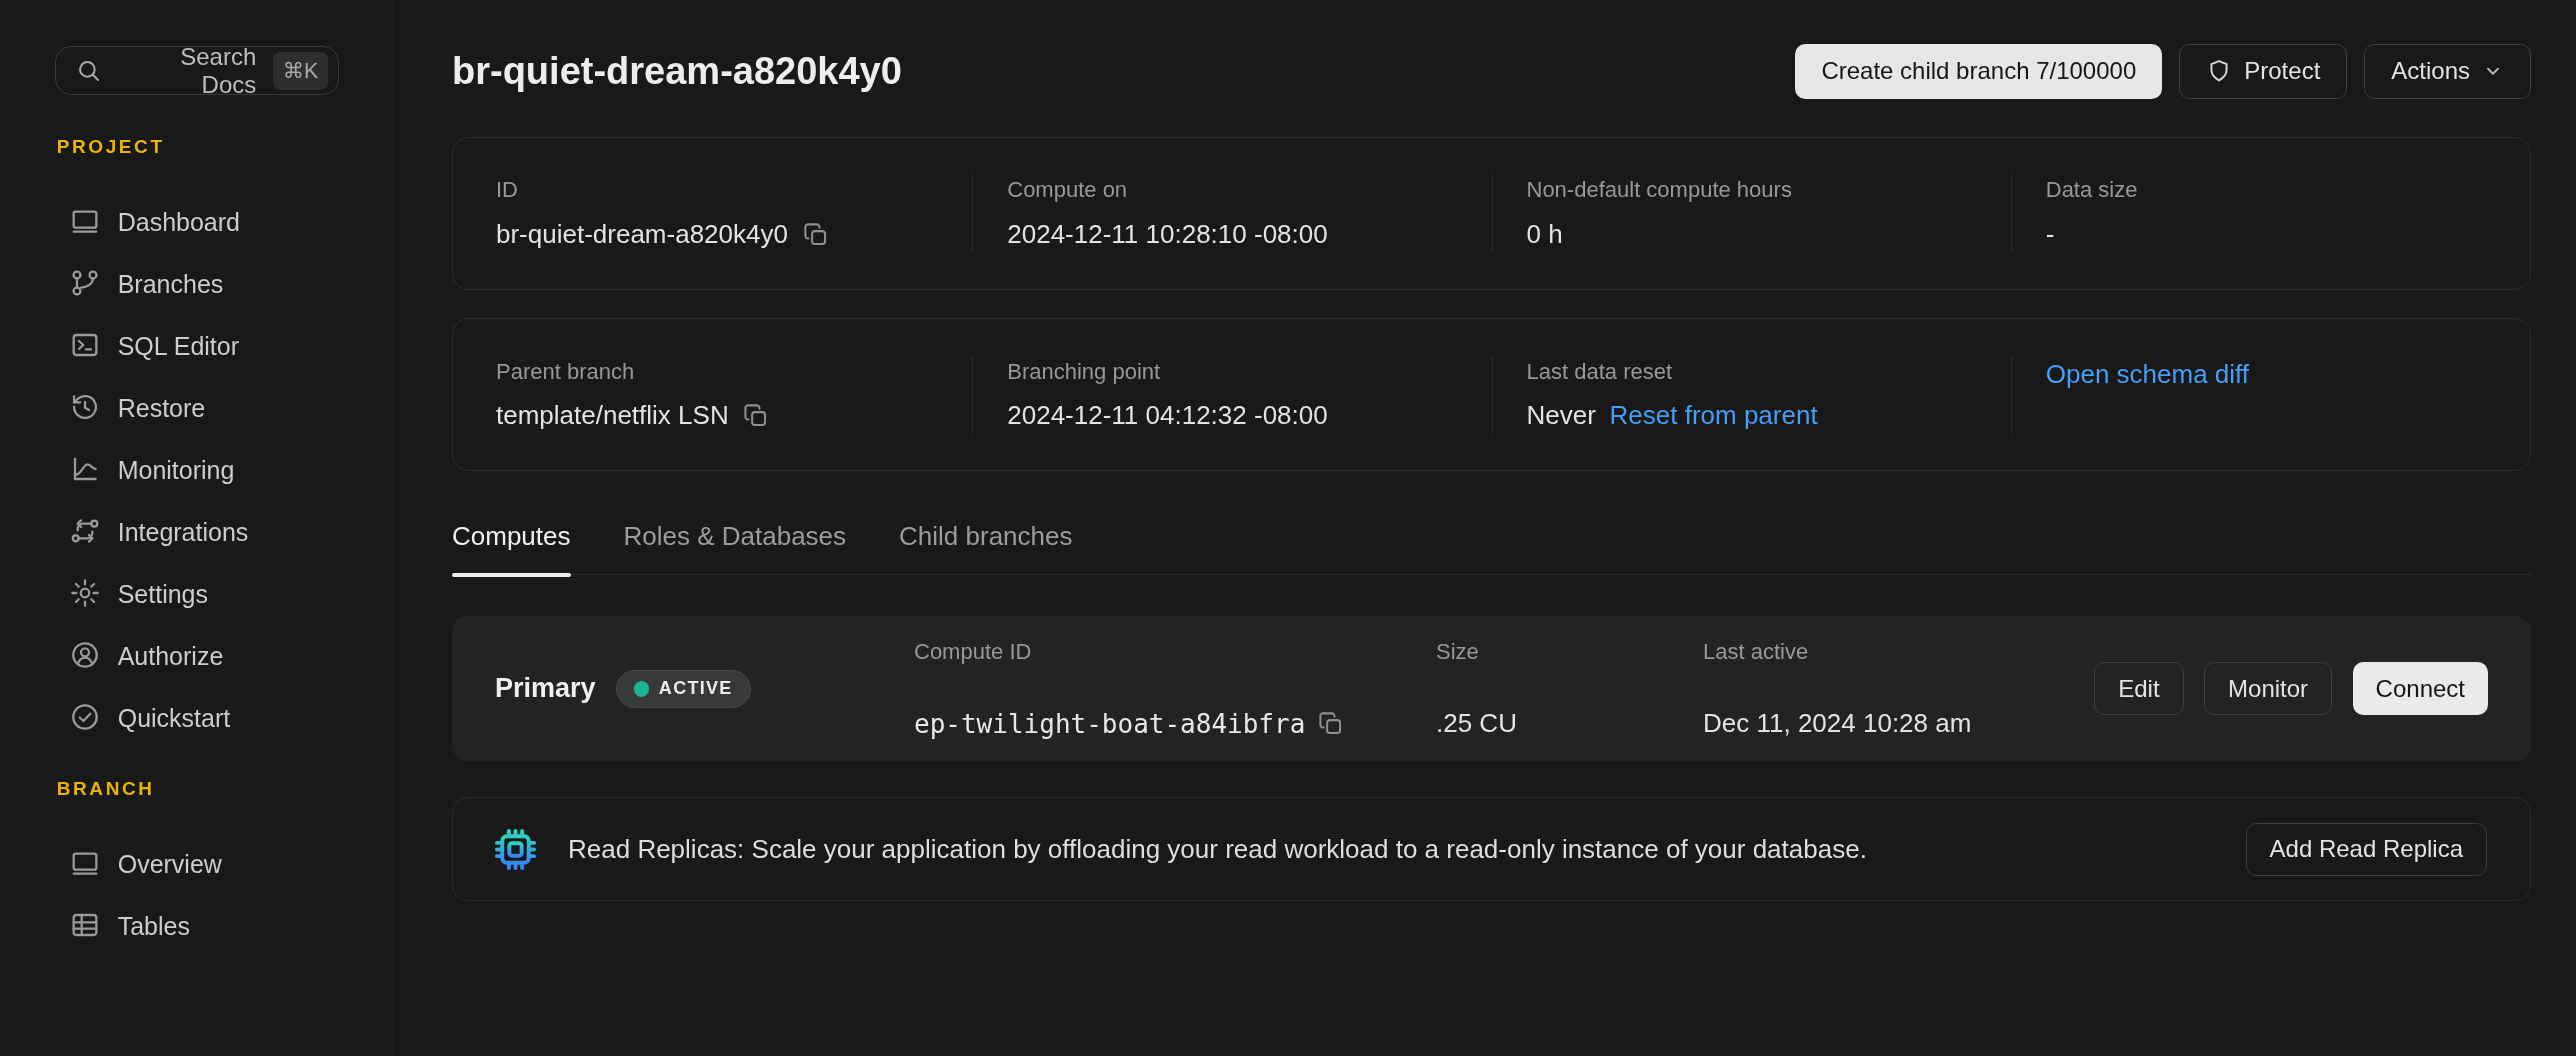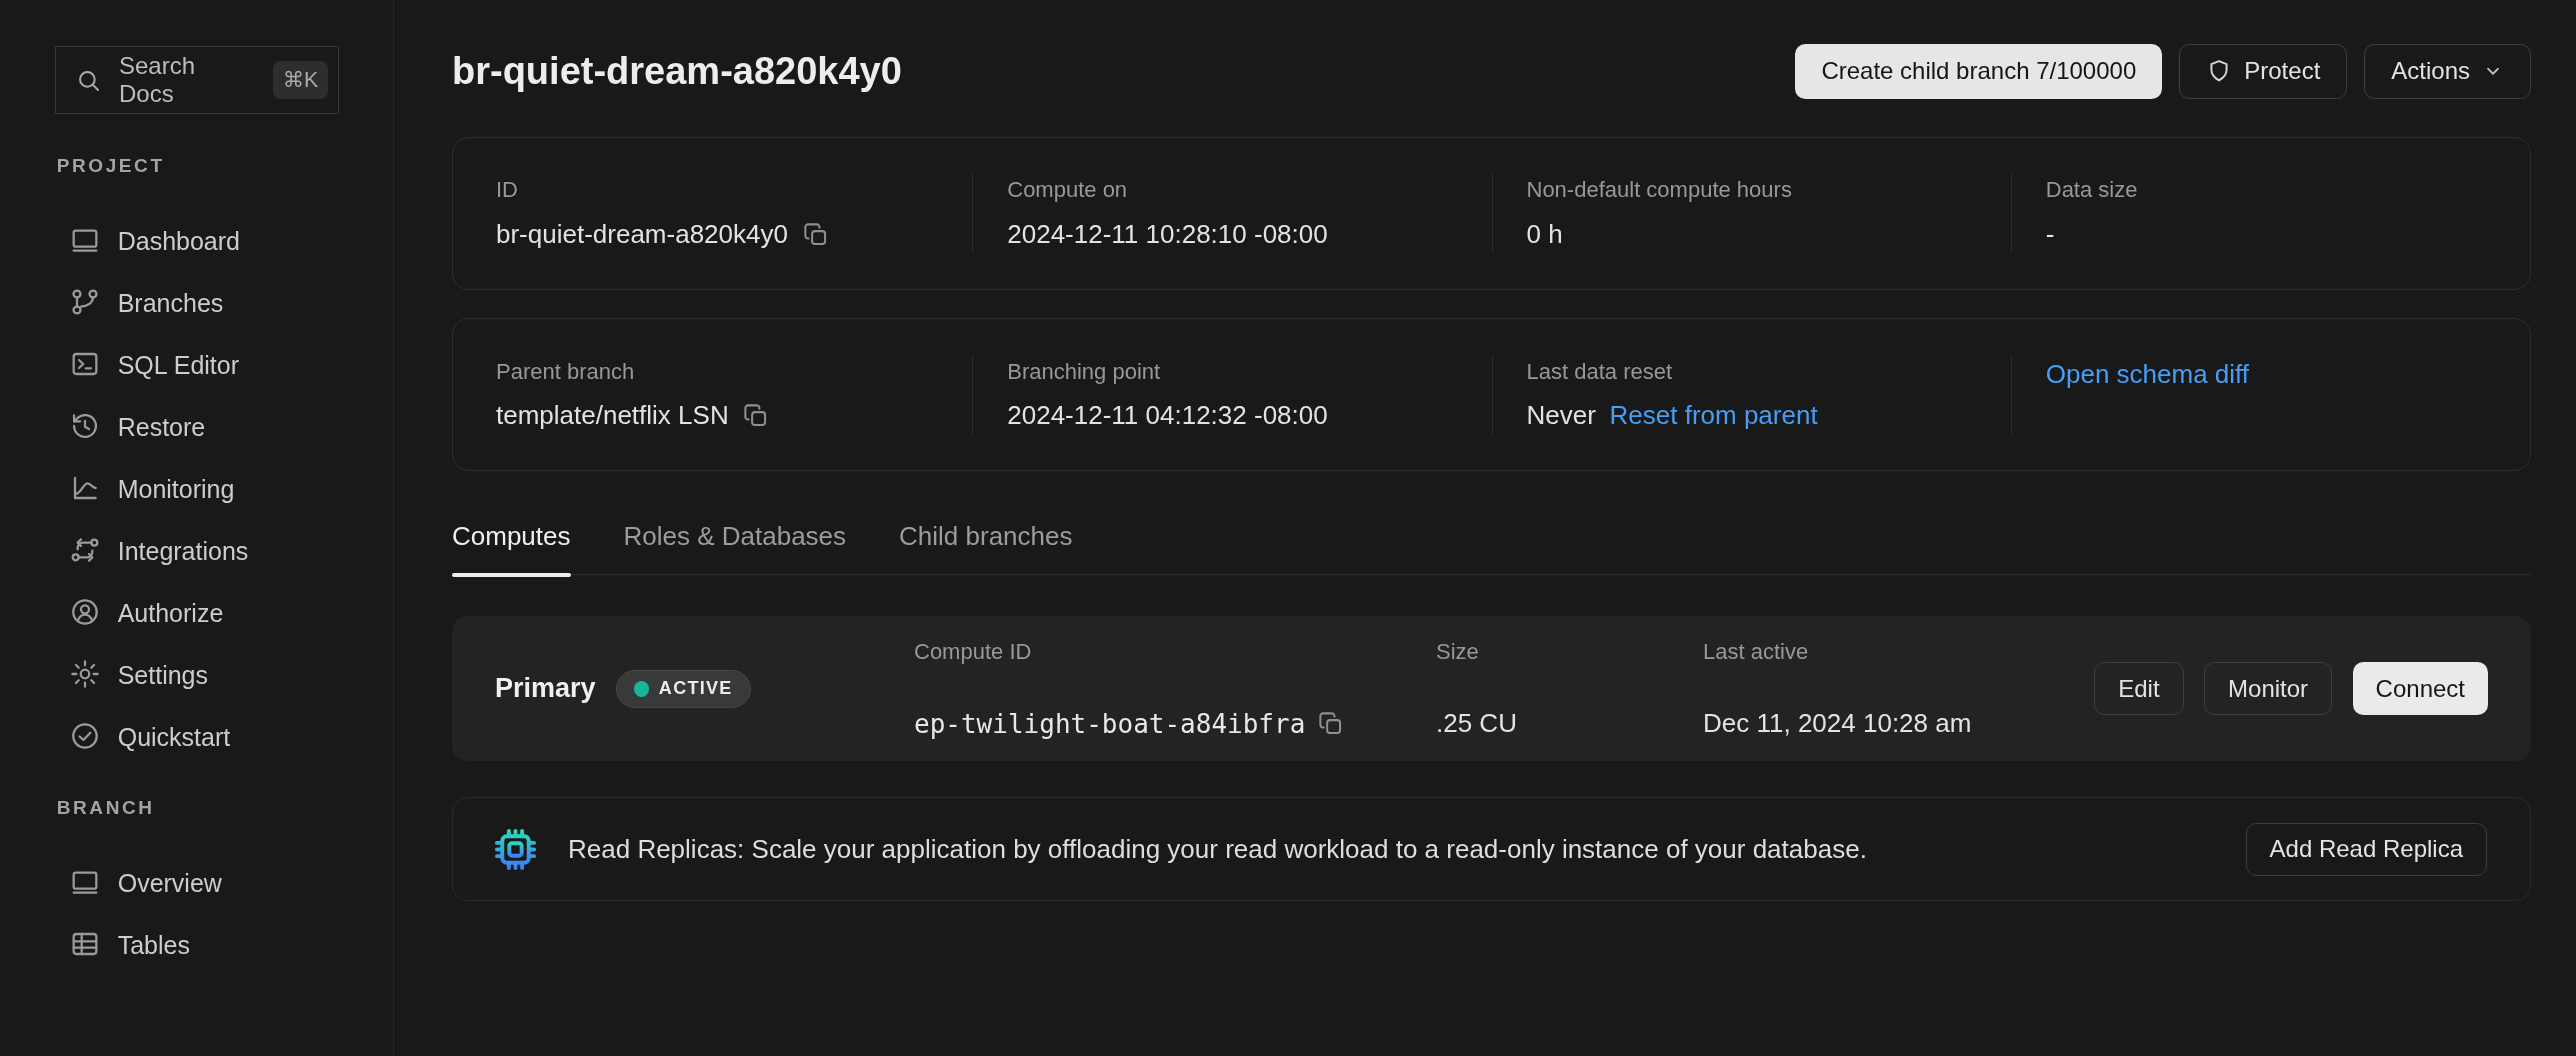--- a/index.html
+++ b/index.html
@@ -14,35 +14,35 @@
   }
   svg { display: block; }
 
   
   .sidebar {
     width: 394px; min-width: 394px; height: 100%;
     border-right: 1.7px solid #262626;
     padding: 46px 0 0 55px;
   }
   .search-box {
-    width: 284px; height: 68px;
-    border: 1.7px solid #3a3a3a; border-radius: 1px;
+    width: 284px; height: 49px;
+    border: 1.7px solid #3a3a3a; border-radius: 16px;
     display: flex; align-items: center; gap: 17px;
     padding: 0 10.3px 0 19px;
-    color: #bdbdbd; font-size: 24px; cursor: pointer;
+    color: #bdbdbd; font-size: 24px; cursor: pointer; text-align: right;
   }
   .search-box .search-label { flex: 1; }
   .kbd {
     background: #2e2e2e; border-radius: 7.7px;
     padding: 6px 9.4px; font-size: 21.4px; color: #a9a9a9;
   }
   .section-label {
     margin: 41px 0 17px 1.7px;
     font-size: 19px; font-weight: 700; letter-spacing: 2.6px;
-    color: #a3a3a3;
+    color: #eab308;
   }
   .section-label.second { margin-top: 45px; }
   .nav-item {
     display: flex; align-items: flex-end; gap: 17px;
     height: 62px; padding-left: 13.7px;
     color: #cdcdcd; font-size: 25px; cursor: pointer;
     border-radius: 8.6px;
   }
   .nav-item .nicon { width: 32px; height: 32px; color: #9a9a9a; flex: none; }
 
@@ -198,33 +198,33 @@
       <path d="M7.2 17.5h6.3a4 4 0 0 0 4-4v-1"></path>
         <path d="M16.8 6.5h-6.3a4 4 0 0 0-4 4v1"></path>
       <path d="M15 15l2.5 2.5L15 20"></path>
         <path d="M9 9L6.5 6.5 9 4"></path>
     </svg>
     <span>Integrations</span>
   </div>
 
   <div class="nav-item">
     <svg class="nicon" viewBox="0 0 24 24" fill="none" stroke="currentColor" stroke-width="1.7" stroke-linecap="round" stroke-linejoin="round">
+      <circle cx="12" cy="12" r="3.2"></circle>
+      <path d="M12 2.5v3M12 18.5v3M2.5 12h3M18.5 12h3M5.2 5.2l2.1 2.1M16.7 16.7l2.1 2.1M18.8 5.2l-2.1 2.1M7.3 16.7l-2.1 2.1"></path>
+    </svg>
+    <span>Settings</span>
+  </div>
+
+  <div class="nav-item">
+    <svg class="nicon" viewBox="0 0 24 24" fill="none" stroke="currentColor" stroke-width="1.7" stroke-linecap="round" stroke-linejoin="round">
       <circle cx="12" cy="12" r="8.8"></circle>
         <circle cx="12" cy="10" r="3"></circle>
         <path d="M6.6 18.4c1.1-2.9 3-4.4 5.4-4.4s4.3 1.5 5.4 4.4"></path>
     </svg>
     <span>Authorize</span>
-  </div>
-
-  <div class="nav-item">
-    <svg class="nicon" viewBox="0 0 24 24" fill="none" stroke="currentColor" stroke-width="1.7" stroke-linecap="round" stroke-linejoin="round">
-      <circle cx="12" cy="12" r="3.2"></circle>
-      <path d="M12 2.5v3M12 18.5v3M2.5 12h3M18.5 12h3M5.2 5.2l2.1 2.1M16.7 16.7l2.1 2.1M18.8 5.2l-2.1 2.1M7.3 16.7l-2.1 2.1"></path>
-    </svg>
-    <span>Settings</span>
   </div>
 
   <div class="nav-item">
     <svg class="nicon" viewBox="0 0 24 24" fill="none" stroke="currentColor" stroke-width="1.7" stroke-linecap="round" stroke-linejoin="round">
       <circle cx="12" cy="12" r="8.8"></circle>
         <path d="M8 12.4l2.8 2.6L16 9.6"></path>
     </svg>
     <span>Quickstart</span>
   </div>
 

